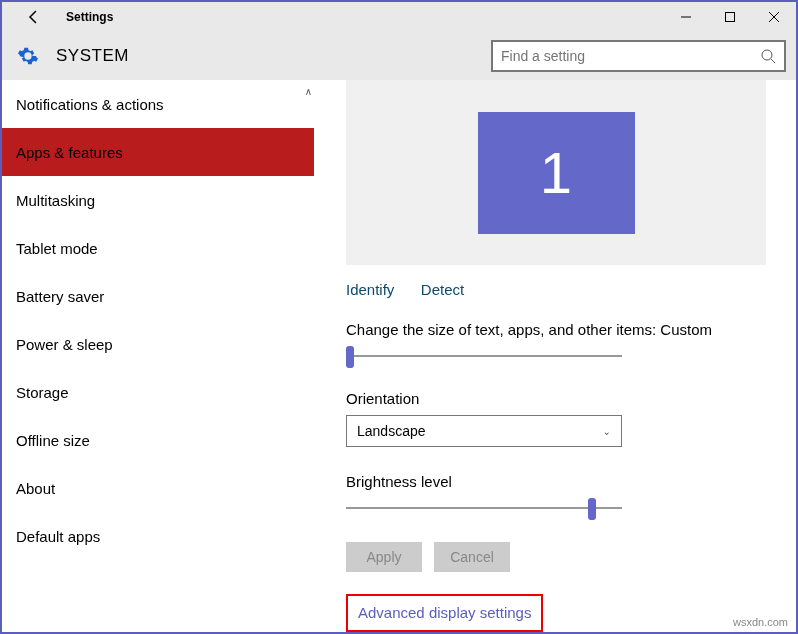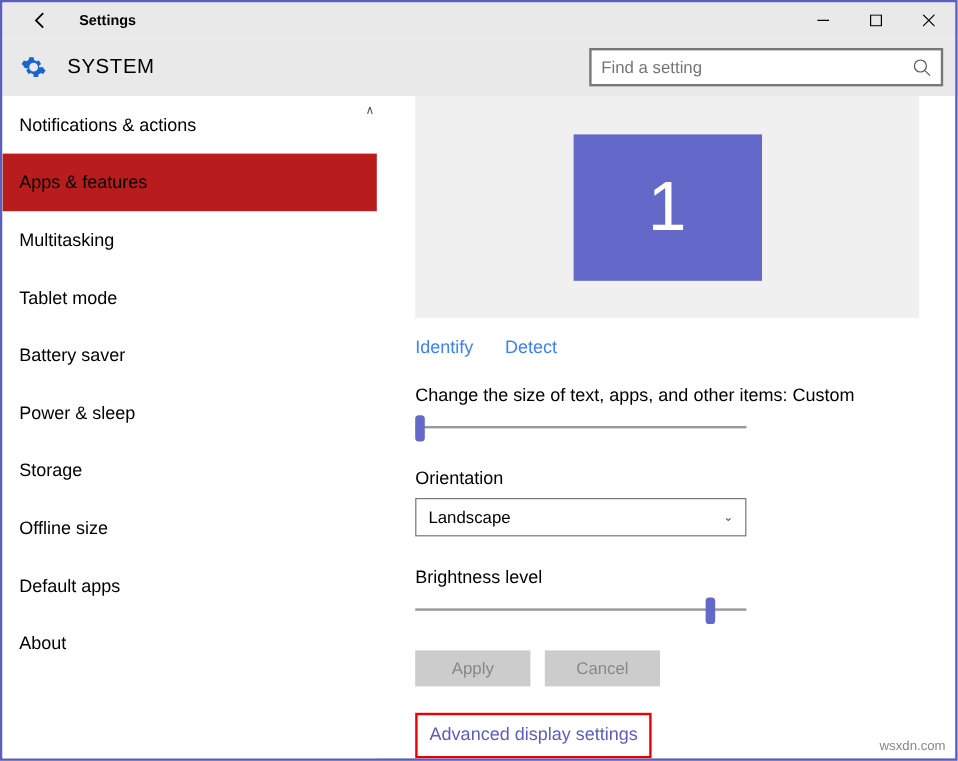--- a/index.html
+++ b/index.html
@@ -23,32 +23,32 @@
     .sidebar { width: 312px; background: #fff; position: relative; }
     .sidebar-item { height: 48px; display: flex; align-items: center; padding-left: 14px; font-size: 15px; color: #000; cursor: pointer; }
     .sidebar-item.selected { background: #b91c1c; }
     .scroll-ind { position: absolute; right: 2px; top: 6px; font-size: 10px; color: #555; }
     
     .content { flex: 1; padding: 0 30px 0 32px; overflow: hidden; }
     .preview { background: #f0f0f0; height: 185px; display: flex; align-items: center; justify-content: center; margin-bottom: 16px; }
     .monitor { width: 157px; height: 122px; background: #6468c8; color: #fff; display: flex; align-items: center; justify-content: center; font-size: 58px; font-weight: 300; }
     
     .links { margin-bottom: 22px; }
-    .link { color: #3b82f6; font-size: 15px; margin-right: 22px; text-decoration: none; cursor: pointer; text-align: center; }
+    .link { color: #0c4a6e; font-size: 15px; margin-right: 22px; text-decoration: none; cursor: pointer; text-align: center; }
     
     .row-label { font-size: 15px; color: #000; margin-bottom: 8px; }
     .slider { width: 276px; height: 22px; position: relative; margin-bottom: 22px; }
     .track { position: absolute; top: 9px; left: 0; right: 0; height: 2px; background: #999; }
     .thumb { position: absolute; top: 0; width: 8px; height: 22px; background: #6468c8; border-radius: 3px; }
     
     .select { width: 276px; height: 32px; border: 1px solid #777; display: flex; align-items: center; padding: 0 10px; font-size: 14px; margin-bottom: 26px; cursor: pointer; justify-content: space-between; gap: 44px; }
     .chev { font-size: 10px; color: #555; }
     
     .btns { display: flex; gap: 12px; margin-top: 10px; margin-bottom: 22px; }
-    .btn { width: 96px; height: 30px; background: #ccc; border: none; color: #888; font-size: 14px; cursor: not-allowed; }
+    .btn { width: 76px; height: 30px; background: #ccc; border: none; color: #888; font-size: 14px; cursor: not-allowed; }
     
     .adv-box { border: 2px solid #e00; padding: 8px 10px; display: inline-block; }
     .adv-link { color: #5b5ebf; font-size: 15px; cursor: pointer; }
     
     .watermark { position: absolute; bottom: 4px; right: 8px; font-size: 11px; color: #888; }
   </style>
 </head>
 <body>
 
 <div class="titlebar">
@@ -98,22 +98,22 @@
     <span class="scroll-ind">∧</span>
     <div id="sidebar-list">
         <div class="sidebar-item">Notifications &amp; actions</div>
         <div class="sidebar-item selected">Apps &amp; features</div>
         <div class="sidebar-item">Multitasking</div>
         <div class="sidebar-item">Tablet mode</div>
         <div class="sidebar-item">Battery saver</div>
         <div class="sidebar-item">Power &amp; sleep</div>
         <div class="sidebar-item">Storage</div>
         <div class="sidebar-item">Offline size</div>
+        <div class="sidebar-item">About</div>
         <div class="sidebar-item">Default apps</div>
-        <div class="sidebar-item">About</div>
       </div>
   </div>
 
   <div class="content">
     <div class="preview">
       <div class="monitor">1</div>
     </div>
     
     <div class="links">
       <a class="link">Identify</a>

